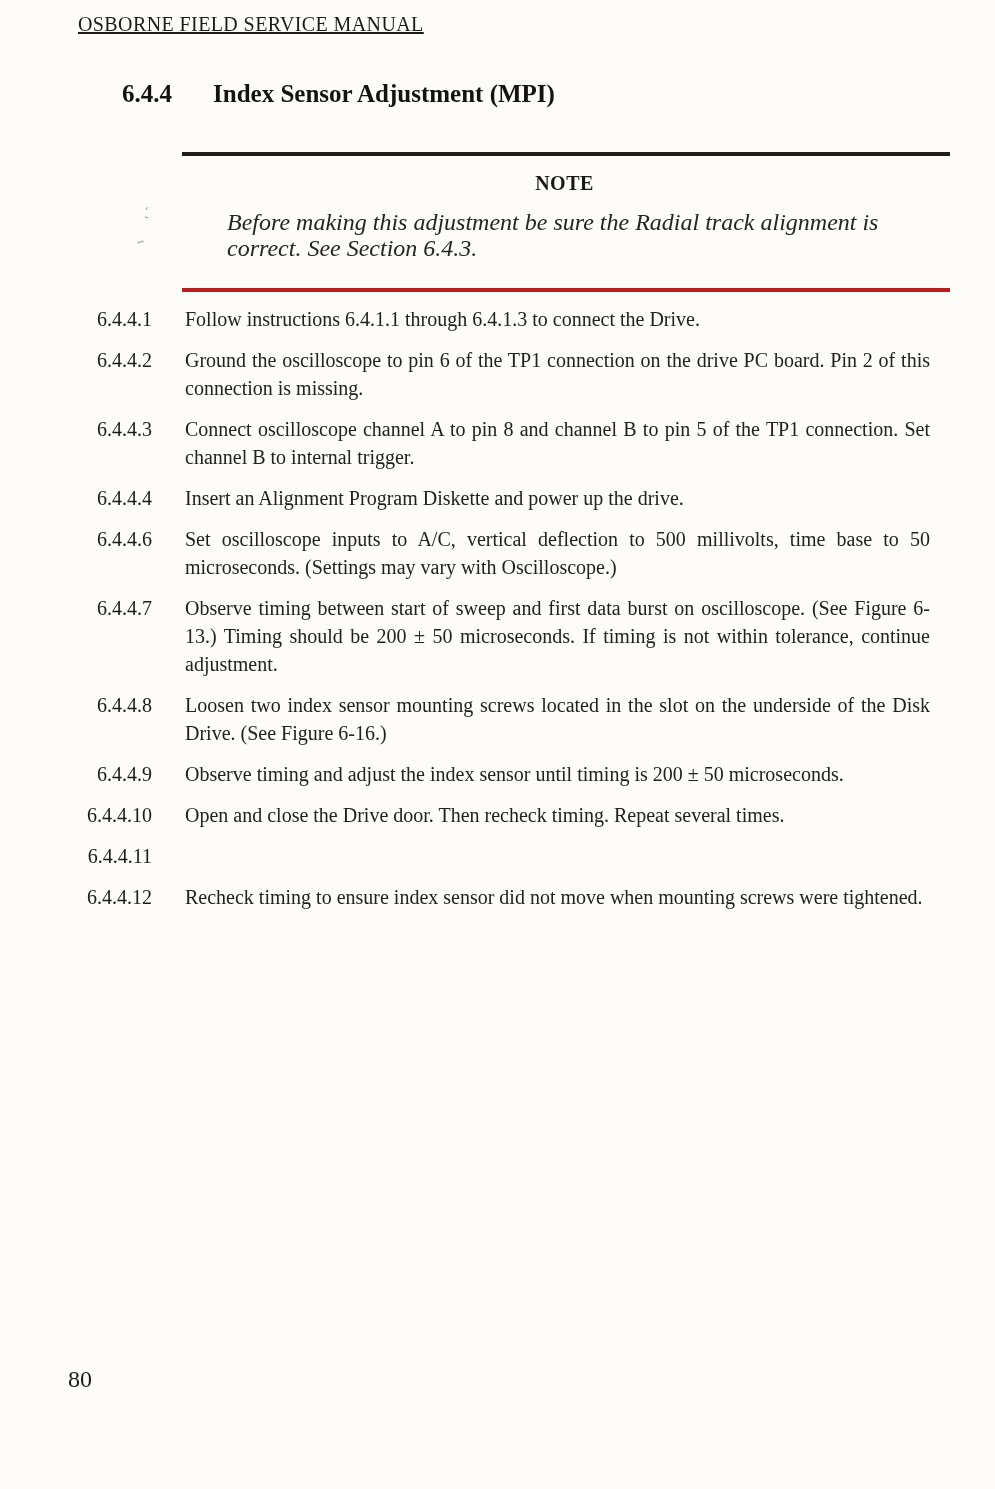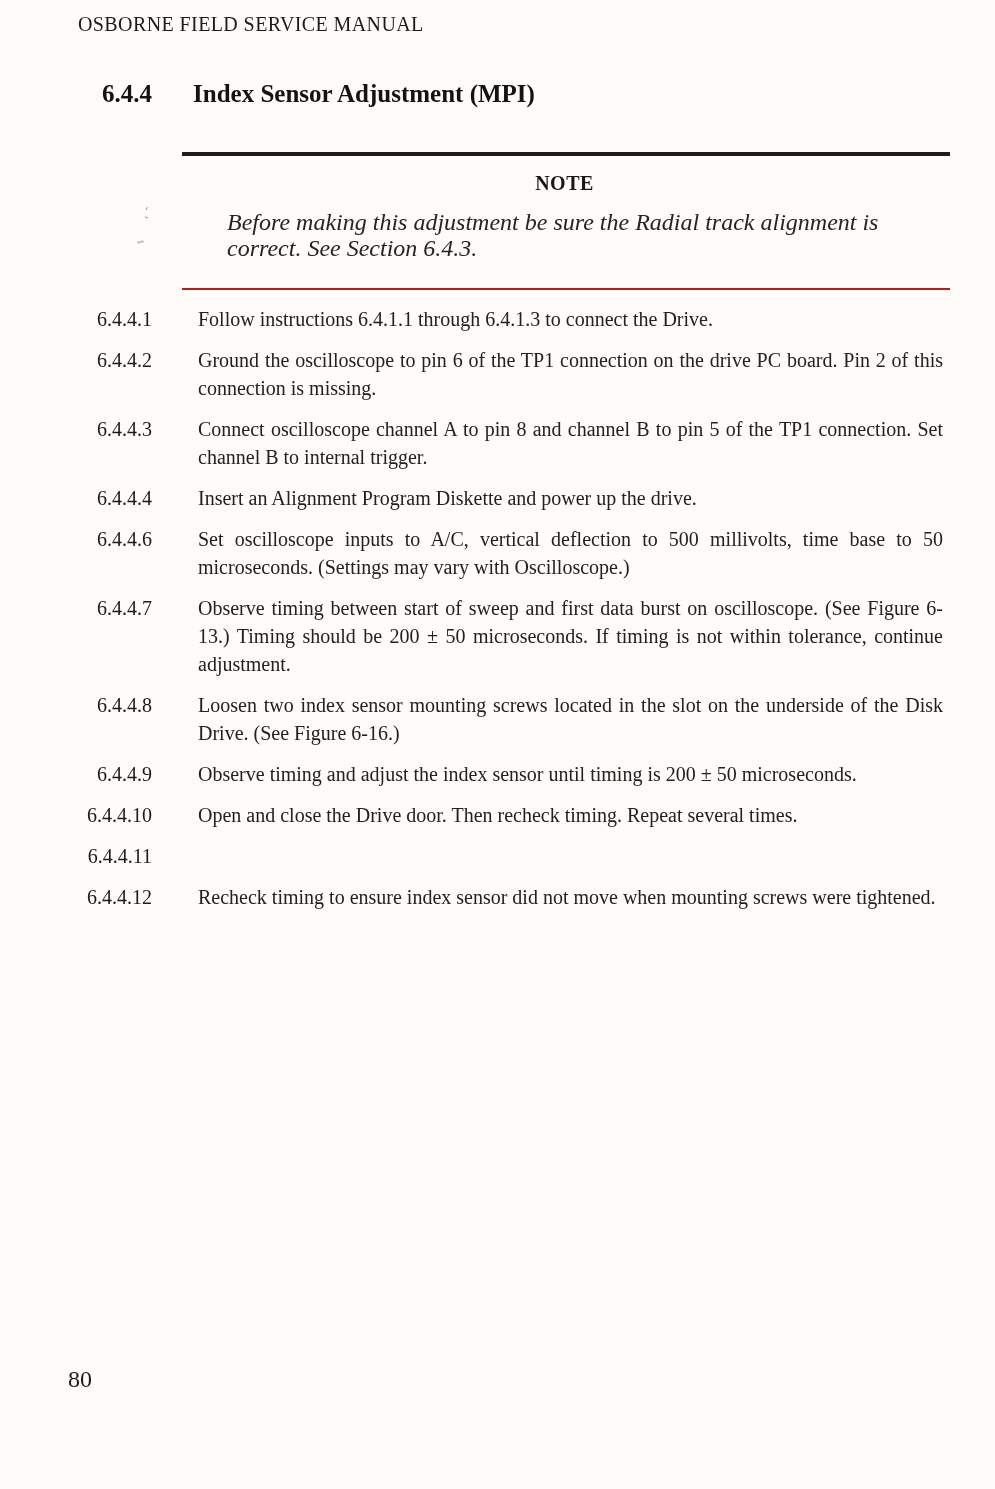--- a/index.html
+++ b/index.html
@@ -17,42 +17,44 @@
   }
 
   .running-header {
     position: absolute;
     left: 78px;
     top: 13px;
     font-size: 20px;
     letter-spacing: 0.4px;
     color: #1d1b18;
     white-space: nowrap;
+    text-decoration: underline;
   }
 
   .section-heading {
     position: absolute;
     left: 0;
     top: 80px;
     display: grid;
     grid-template-columns: 152px 745px;
     column-gap: 41px;
     font-weight: 700;
     font-size: 25px;
     color: #15130f;
+    padding-left: 20px;
   }
   .section-heading .sec-num { text-align: right; }
 
   .note-box {
     position: absolute;
     left: 182px;
     top: 152px;
     width: 768px;
     border-top: 4px solid #1f1d1a;
-    border-bottom: 2px solid #b91c1c;
+    border-bottom: 4px solid #b91c1c;
     padding: 16px 48px 27px 45px;
   }
   .note-label {
     text-align: center;
     font-weight: 700;
     font-size: 20px;
     letter-spacing: 0.5px;
     margin-bottom: 14px;
     color: #1a1815;
   }
@@ -66,21 +68,21 @@
   .steps {
     position: absolute;
     left: 0;
     top: 305px;
     width: 995px;
     list-style: none;
   }
   .step {
     display: grid;
     grid-template-columns: 152px 745px;
-    column-gap: 46px;
+    column-gap: 33px;
     margin-bottom: 13px;
     font-size: 20px;
     line-height: 28px;
   }
   .step-num {
     text-align: right;
     white-space: nowrap;
     color: #1e1b17;
   }
   .step-text {

